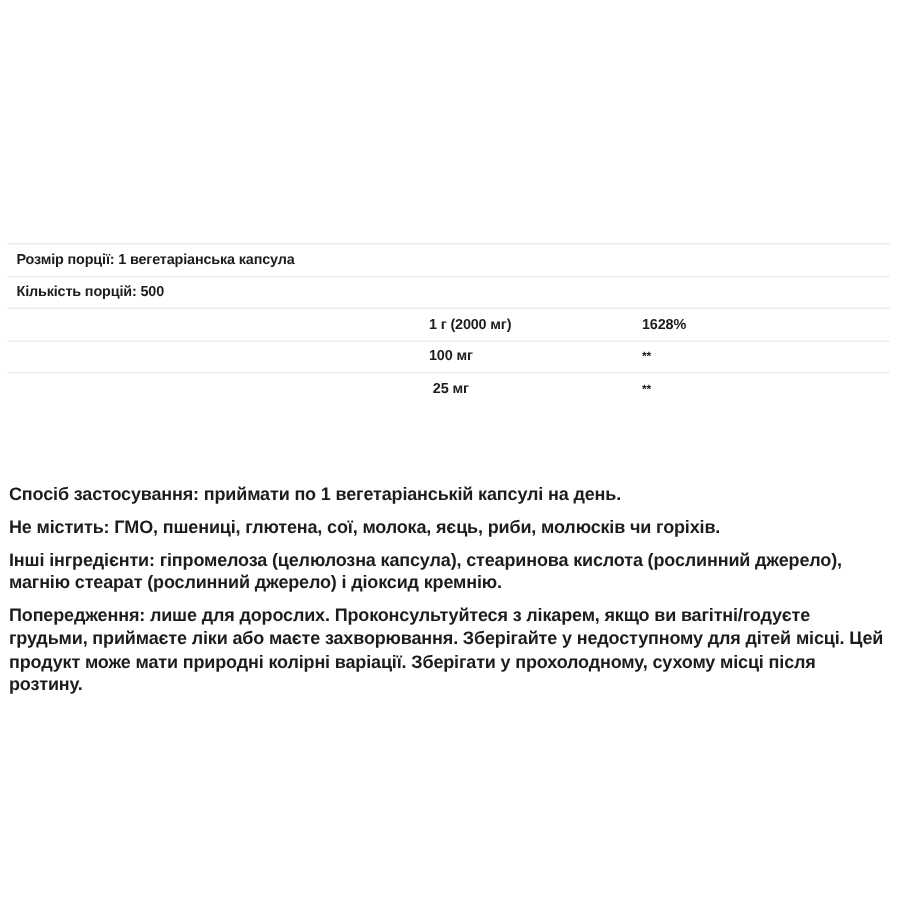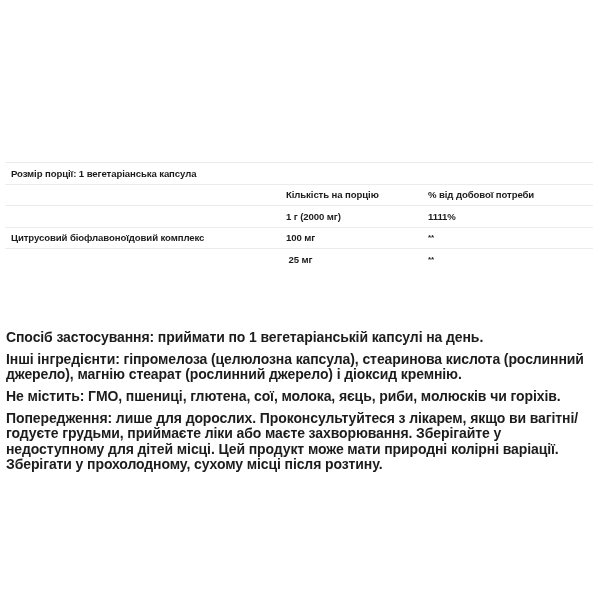--- a/index.html
+++ b/index.html
@@ -35,56 +35,53 @@
       border-bottom: 1px solid #f1f1f1;
     }
     .col1 { position: absolute; left: 6px; }
     .cell-row { position: relative; text-align: center; }
     .col2 { position: absolute; left: 281px; }
     .col3 { position: absolute; left: 423px; }
     .col3.star { font-weight: bold; font-size: 8px; }
     .notes {
       position: absolute;
       left: 6px;
-      top: 330px;
+      top: 322px;
       width: 586px;
-      font-size: 14px;
+      font-size: 12px;
       font-weight: bold;
       line-height: 15.3px;
       letter-spacing: -0.1px;
     }
     .notes p {
       margin: 0 0 6.6px 0;
     }
   </style>
 </head>
 <body>
 
 <div class="facts">
   <div class="row cell-row">
     <span class="col1">Розмір порції: 1 вегетаріанська капсула</span>
   </div>
   <div class="row cell-row">
-    <span class="col1"></span>
-    <span class="col2">Кількість на порцію</span>
-    <span class="col3">% від добової потреби</span>
+    <span class="col1">Кількість порцій: 500</span>
   </div>
   <div class="row cell-row">
     <span class="col2">1 г (2000 мг)</span>
-    <span class="col3">1111%</span>
+    <span class="col3">1628%</span>
   </div>
   <div class="row cell-row">
-    <span class="col1">Цитрусовий біофлавоноїдовий комплекс</span>
     <span class="col2">100 мг</span>
     <span class="col3 star">**</span>
   </div>
   <div class="row cell-row">
     <span class="col2" style="white-space:pre;"> 25 мг</span>
     <span class="col3 star">**</span>
   </div>
 </div>
 
 <div class="notes">
   <p>Спосіб застосування: приймати по 1 вегетаріанській капсулі на день.</p>
+  <p>Не містить: ГМО, пшениці, глютена, сої, молока, яєць, риби, молюсків чи горіхів.</p>
   <p>Інші інгредієнти: гіпромелоза (целюлозна капсула), стеаринова кислота (рослинний джерело), магнію стеарат (рослинний джерело) і діоксид кремнію.</p>
-  <p>Не містить: ГМО, пшениці, глютена, сої, молока, яєць, риби, молюсків чи горіхів.</p>
   <p>Попередження: лише для дорослих. Проконсультуйтеся з лікарем, якщо ви вагітні/годуєте грудьми, приймаєте ліки або маєте захворювання. Зберігайте у недоступному для дітей місці. Цей продукт може мати природні колірні варіації. Зберігати у прохолодному, сухому місці після розтину.</p>
 </div>
 
 </body></html>

